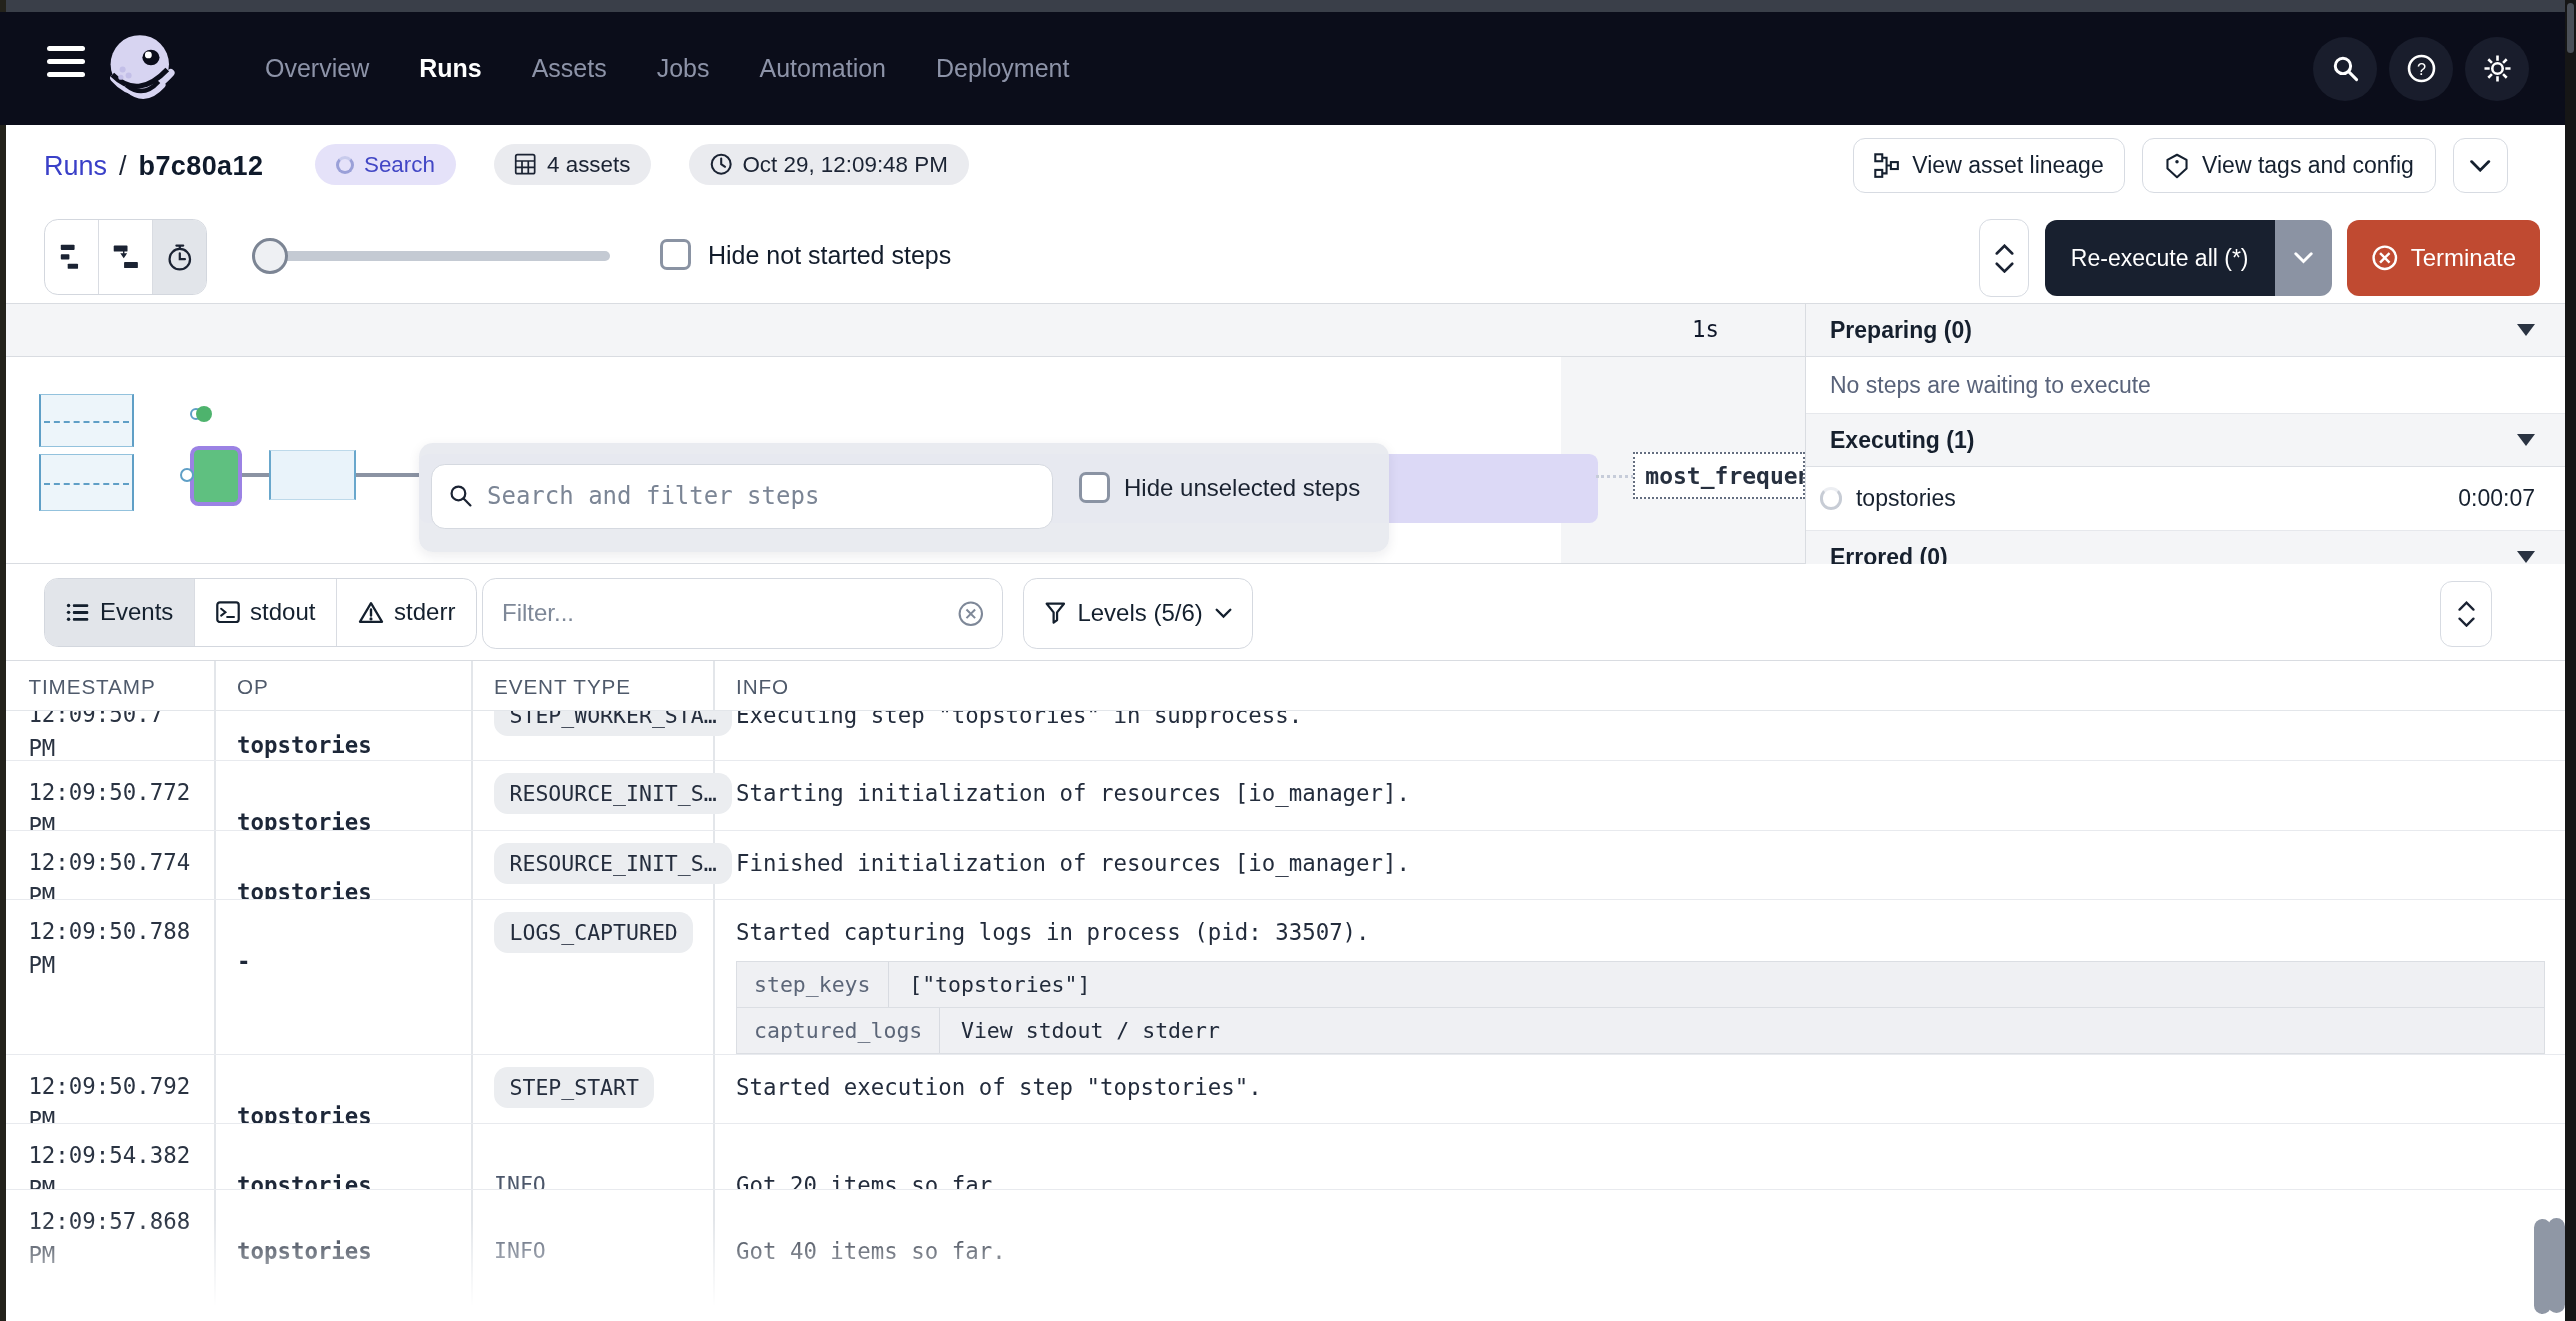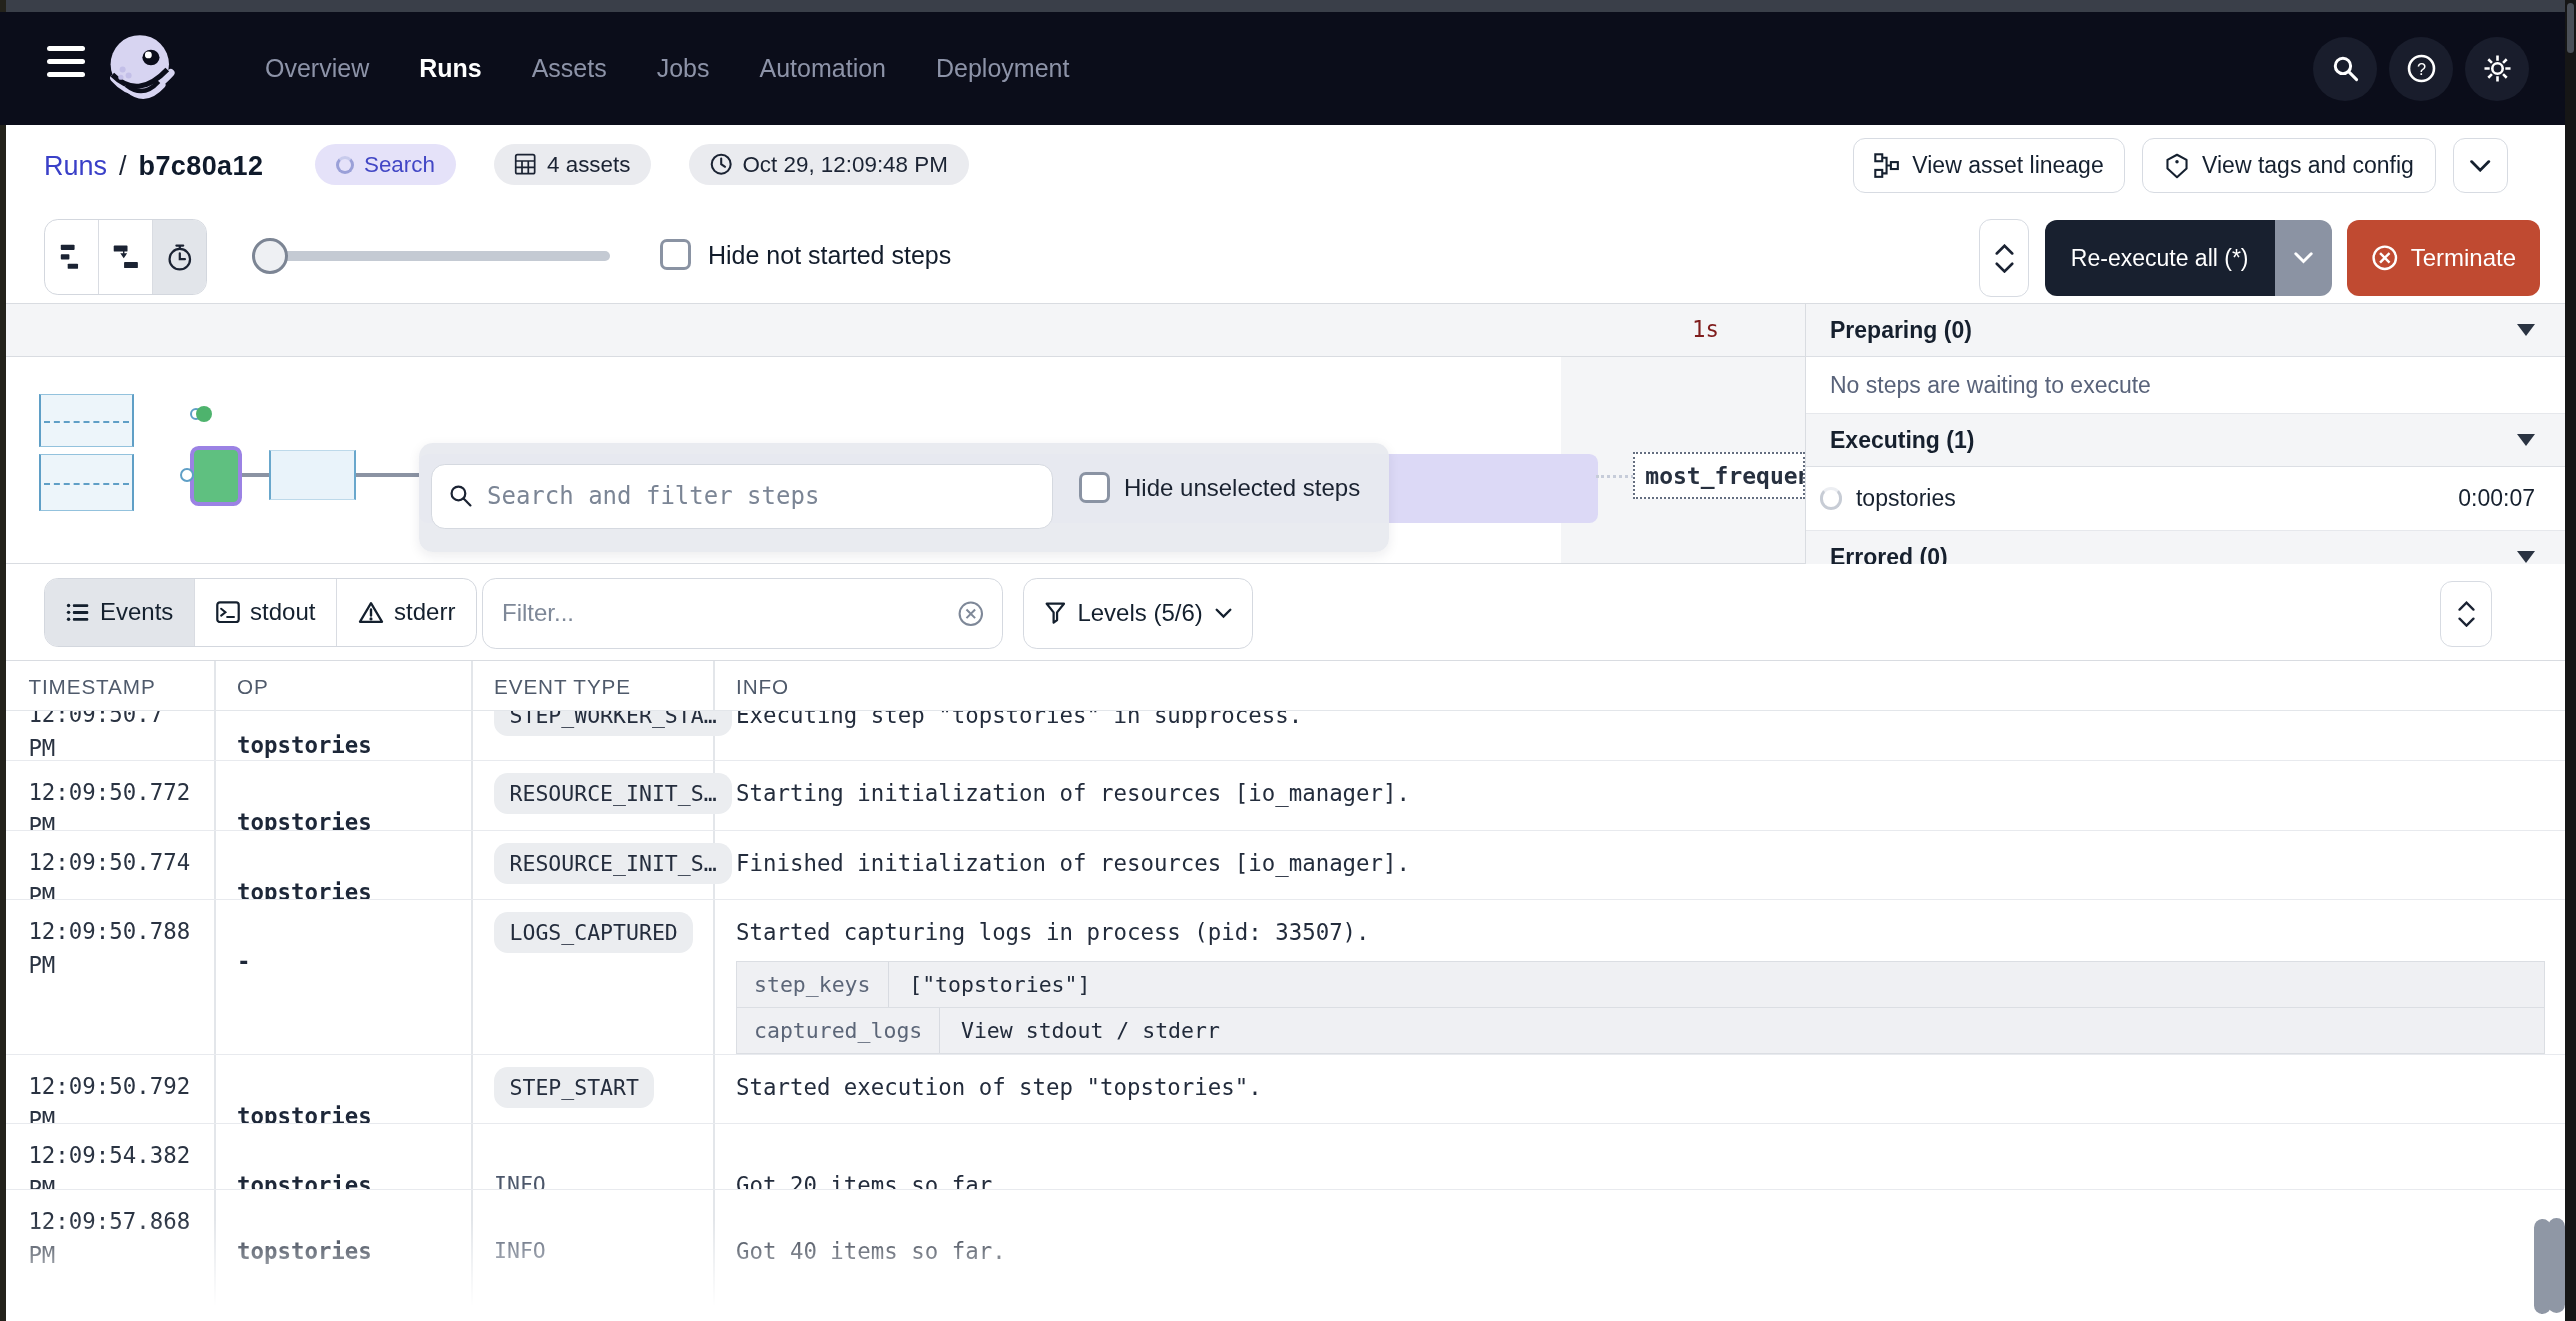--- a/index.html
+++ b/index.html
@@ -57,21 +57,21 @@
   .tb-right{right:25px;top:5.2px;display:flex;align-items:center;gap:15.5px;margin-left:36px;}
   .btn-updown{width:48px;height:76px;border:1.7px solid #d7dbe2;border-radius:12px;background:#fff;display:flex;flex-direction:column;align-items:center;justify-content:center;gap:6.9px;cursor:pointer;}
   .split-btn{display:flex;height:76px;cursor:pointer;}
   .split-main{background:#18202f;color:#fff;font-size:23px;display:flex;align-items:center;padding:0 26px;border-radius:12px 0 0 12px;}
   .split-caret{width:57px;background:#8b93a3;border-radius:0 12px 12px 0;display:flex;align-items:center;justify-content:center;}
   .btn-danger{height:76px;background:#c04a31;color:#fff;font-size:24px;border-radius:12px;display:flex;align-items:center;gap:12px;padding:0 24px;cursor:pointer;}
 
   
   .gantt{left:6px;top:303px;width:1799px;height:261px;background:#fff;border-top:1.7px solid #d9dce1;border-bottom:1.7px solid #d9dce1;box-sizing:border-box;overflow:hidden;}
   .t-strip{left:0;top:0;width:1799px;height:53px;background:#f4f5f7;border-bottom:1.7px solid #d9dce1;box-sizing:border-box;}
-  .t-tick{right:86px;top:12px;font-size:22.4px;color:#7f1d1d;}
+  .t-tick{right:86px;top:12px;font-size:22.4px;color:#0f172a;}
   .gray-zone{left:1555px;top:53px;width:244px;height:208px;background:#f4f5f7;}
   .step-dashed{width:95px;height:53px;background:#edf5fa;border:1.7px solid #93c2dd;border-left:2.6px solid #5f9fc6;border-right:2.6px solid #5f9fc6;box-sizing:border-box;cursor:pointer;}
   .step-dashed:after{content:"";position:absolute;left:3.4px;right:3.4px;top:50%;border-top:2.6px dashed #5f9fc6;}
   .sd1{left:33px;top:90px;position:absolute;}
   .sd2{left:33px;top:150px;position:absolute;height:57px;}
   .open-circle{position:absolute;border-radius:50%;background:#fff;border:2.6px solid #5f9fc6;box-sizing:border-box;}
   .dot-green{left:190px;top:102px;width:16.4px;height:16.4px;border-radius:50%;background:#4eb36d;}
   .gantt-line{left:231px;top:169px;width:200px;height:4.3px;background:#8b93a3;}
   .dur-box{left:263px;top:146px;width:87px;height:50px;background:#e9f3fa;border-top:1.7px solid #bdd9ea;border-bottom:1.7px solid #bdd9ea;border-left:2.6px solid #69a7cc;border-right:2.6px solid #69a7cc;box-sizing:border-box;}
   .step-green{left:184px;top:142px;width:52px;height:60px;background:#5fc080;border:4.3px solid #9b82e4;border-radius:8.6px;box-sizing:border-box;cursor:pointer;}

